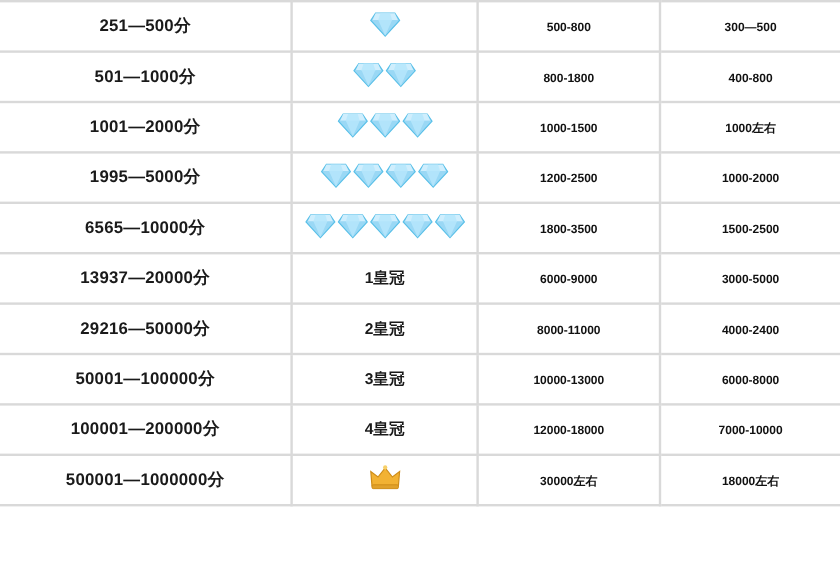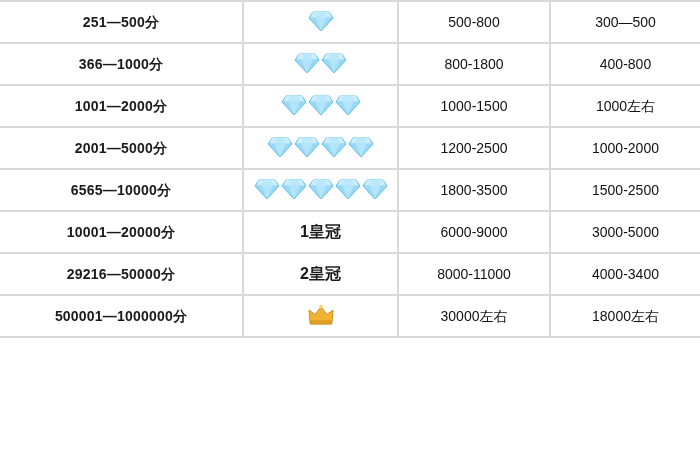--- a/index.html
+++ b/index.html
@@ -49,43 +49,43 @@
   table.rank-table td:last-child {
     border-right: none;
   }
   .score {
     font-size: 14px;
     font-weight: 600;
     letter-spacing: 0.2px;
     color: #1a1a1a;
   }
   .value {
-    font-size: 14px;
-    font-weight: 400;
+    font-size: 10px;
+    font-weight: 700;
     color: #111111;
   }
   .badge-cell {
     line-height: 1;
     white-space: nowrap;
   }
   .gem-row {
     display: inline-flex;
     align-items: center;
     justify-content: center;
     gap: 1px;
   }
   .gem {
     display: inline-block;
     width: 26px;
     height: 24px;
     position: relative;
   }
   .gem svg { display: block; width: 26px; height: 24px; }
   .crown-text {
-    font-size: 16px;
+    font-size: 13px;
     font-weight: 600;
     color: #1a1a1a;
   }
   .crown-emoji {
     display: inline-block;
     width: 28px;
     height: 24px;
   }
   .crown-emoji svg { display: block; width: 28px; height: 24px; }
 </style>
@@ -110,21 +110,21 @@
                   <path d="M5 3 H21 L23.5 8.6 H2.5 Z" fill="#cfeefd"></path>
                   <path d="M2.5 8.6 H23.5 L13 21.5 Z" fill="#9ad8f5"></path>
                   <path d="M9 3 L7.2 8.6 L13 21.5 L18.8 8.6 L17 3 Z" fill="#b6e6fb" opacity="0.85"></path>
                 </svg>
               </span>
             </span></td>
           <td><span class="value">500-800</span></td>
           <td><span class="value">300—500</span></td>
         </tr>
         <tr>
-          <td><span class="score">366—1000分</span></td>
+          <td><span class="score">501—1000分</span></td>
           <td class="badge-cell"><span class="gem-row">
               <span class="gem">
                 <svg viewBox="0 0 26 24" xmlns="http://www.w3.org/2000/svg">
                   <path d="M5 3 H21 L25 9 L13 22 L1 9 Z" fill="#9ad8f5" stroke="#5bc0e8" stroke-width="1"></path>
                   <path d="M5 3 H21 L23.5 8.6 H2.5 Z" fill="#cfeefd"></path>
                   <path d="M2.5 8.6 H23.5 L13 21.5 Z" fill="#9ad8f5"></path>
                   <path d="M9 3 L7.2 8.6 L13 21.5 L18.8 8.6 L17 3 Z" fill="#b6e6fb" opacity="0.85"></path>
                 </svg>
               </span>
               <span class="gem">
@@ -164,21 +164,21 @@
                   <path d="M5 3 H21 L23.5 8.6 H2.5 Z" fill="#cfeefd"></path>
                   <path d="M2.5 8.6 H23.5 L13 21.5 Z" fill="#9ad8f5"></path>
                   <path d="M9 3 L7.2 8.6 L13 21.5 L18.8 8.6 L17 3 Z" fill="#b6e6fb" opacity="0.85"></path>
                 </svg>
               </span>
             </span></td>
           <td><span class="value">1000-1500</span></td>
           <td><span class="value">1000左右</span></td>
         </tr>
         <tr>
-          <td><span class="score">2001—5000分</span></td>
+          <td><span class="score">1995—5000分</span></td>
           <td class="badge-cell"><span class="gem-row">
               <span class="gem">
                 <svg viewBox="0 0 26 24" xmlns="http://www.w3.org/2000/svg">
                   <path d="M5 3 H21 L25 9 L13 22 L1 9 Z" fill="#9ad8f5" stroke="#5bc0e8" stroke-width="1"></path>
                   <path d="M5 3 H21 L23.5 8.6 H2.5 Z" fill="#cfeefd"></path>
                   <path d="M2.5 8.6 H23.5 L13 21.5 Z" fill="#9ad8f5"></path>
                   <path d="M9 3 L7.2 8.6 L13 21.5 L18.8 8.6 L17 3 Z" fill="#b6e6fb" opacity="0.85"></path>
                 </svg>
               </span>
               <span class="gem">
@@ -250,30 +250,42 @@
                   <path d="M5 3 H21 L23.5 8.6 H2.5 Z" fill="#cfeefd"></path>
                   <path d="M2.5 8.6 H23.5 L13 21.5 Z" fill="#9ad8f5"></path>
                   <path d="M9 3 L7.2 8.6 L13 21.5 L18.8 8.6 L17 3 Z" fill="#b6e6fb" opacity="0.85"></path>
                 </svg>
               </span>
             </span></td>
           <td><span class="value">1800-3500</span></td>
           <td><span class="value">1500-2500</span></td>
         </tr>
         <tr>
-          <td><span class="score">10001—20000分</span></td>
+          <td><span class="score">13937—20000分</span></td>
           <td class="badge-cell"><span class="crown-text">1皇冠</span></td>
           <td><span class="value">6000-9000</span></td>
           <td><span class="value">3000-5000</span></td>
         </tr>
         <tr>
           <td><span class="score">29216—50000分</span></td>
           <td class="badge-cell"><span class="crown-text">2皇冠</span></td>
           <td><span class="value">8000-11000</span></td>
-          <td><span class="value">4000-3400</span></td>
+          <td><span class="value">4000-2400</span></td>
+        </tr>
+        <tr>
+          <td><span class="score">50001—100000分</span></td>
+          <td class="badge-cell"><span class="crown-text">3皇冠</span></td>
+          <td><span class="value">10000-13000</span></td>
+          <td><span class="value">6000-8000</span></td>
+        </tr>
+        <tr>
+          <td><span class="score">100001—200000分</span></td>
+          <td class="badge-cell"><span class="crown-text">4皇冠</span></td>
+          <td><span class="value">12000-18000</span></td>
+          <td><span class="value">7000-10000</span></td>
         </tr>
         <tr>
           <td><span class="score">500001—1000000分</span></td>
           <td class="badge-cell"><span class="crown-emoji"><svg viewBox="0 0 28 24" xmlns="http://www.w3.org/2000/svg">
                 <path d="M3 19 L2 7 L8 11.5 L14 4 L20 11.5 L26 7 L25 19 Z" fill="#f2b233" stroke="#cf8d18" stroke-width="1"></path>
                 <rect x="3" y="18" width="22" height="3.2" rx="1" fill="#e0a12b" stroke="#cf8d18" stroke-width="0.8"></rect>
                 <circle cx="14" cy="3.6" r="1.8" fill="#f7d06a"></circle>
               </svg></span></td>
           <td><span class="value">30000左右</span></td>
           <td><span class="value">18000左右</span></td>

